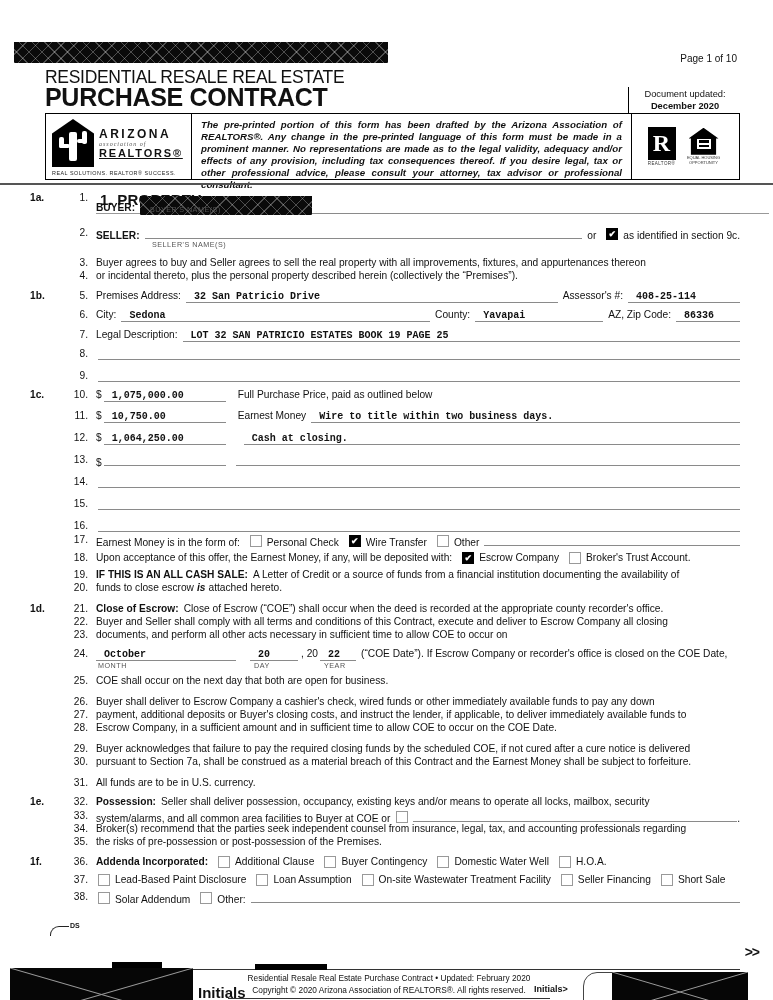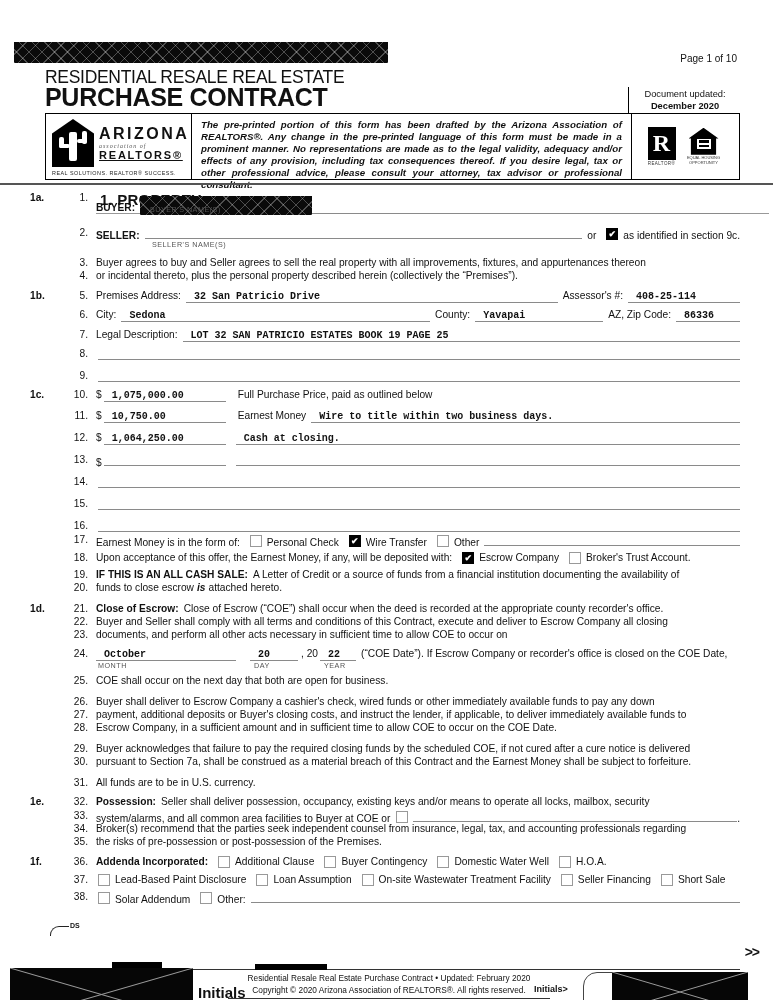--- a/index.html
+++ b/index.html
@@ -35,21 +35,21 @@
   .logo-row { display:flex; align-items:center; }
   .az-house { position:relative; width:42px; height:48px; background:#000;
     clip-path:polygon(50% 0, 100% 30%, 100% 100%, 0 100%, 0 30%); flex:none; }
   .az-house span { position:absolute; background:#fff; border-radius:2px; }
   .cac-trunk { left:17px; top:13px; width:8px; height:29px; }
   .cac-la { left:7px; top:18px; width:5px; height:11px; }
   .cac-lh { left:7px; top:25px; width:11px; height:4px; }
   .cac-ra { left:30px; top:12px; width:5px; height:13px; }
   .cac-rh { left:25px; top:20px; width:10px; height:4px; }
   .az-text { margin-left:5px; }
-  .az-name { font-size:16px; font-weight:bold; letter-spacing:2.5px; }
+  .az-name { font-size:12px; font-weight:bold; letter-spacing:2.5px; }
   .az-sub { font-size:6px; font-style:italic; color:#555; font-family:"Liberation Serif", serif; letter-spacing:1px; }
   .az-name2 { font-size:11px; font-weight:bold; letter-spacing:1.8px;text-decoration:underline; }
   .az-tagline { font-size:5.4px; letter-spacing:0.5px; margin-top:3px; color:#222; }
   .disclaimer-cell { flex:1; padding:5px 9px 3px 9px; font-size:9.7px; font-weight:bold; font-style:italic;
     line-height:1.24; text-align:justify; }
   .logos-cell { width:108px; border-left:1.5px solid #000; box-sizing:border-box;
     display:flex; align-items:center; justify-content:center; gap:8px; }
   .r-logo-wrap { text-align:center; }
   .r-logo { width:28px; height:33px; background:#000; color:#fff; font-family:"Liberation Serif", serif;
     font-weight:bold; font-size:24px; line-height:32px; text-align:center; margin:0 auto; }
@@ -222,21 +222,21 @@
     <span class="t">$</span>
     <span class="fill ml2" style="width:122px"><span class="mono">10,750.00</span></span>
     <span class="t" style="margin-left:12px">Earnest Money</span>
     <span class="fill grow ml"><span class="mono">Wire to title within two business days.</span></span>
   </div>
 
   <div class="row" style="top:432px">
     <span class="num">12.</span>
     <span class="t">$</span>
     <span class="fill ml2" style="width:122px"><span class="mono">1,064,250.00</span></span>
-    <span class="fill grow" style="margin-left:10px"><span class="mono">Cash at closing.</span></span>
+    <span class="fill grow" style="margin-left:18px"><span class="mono">Cash at closing.</span></span>
   </div>
 
   <div class="row" style="top:454px">
     <span class="num">13.</span>
     <span class="t">$</span>
     <span class="fill ml2" style="width:122px"></span>
     <span class="fill grow" style="margin-left:10px"></span>
   </div>
 
   <div class="row" style="top:476px">

